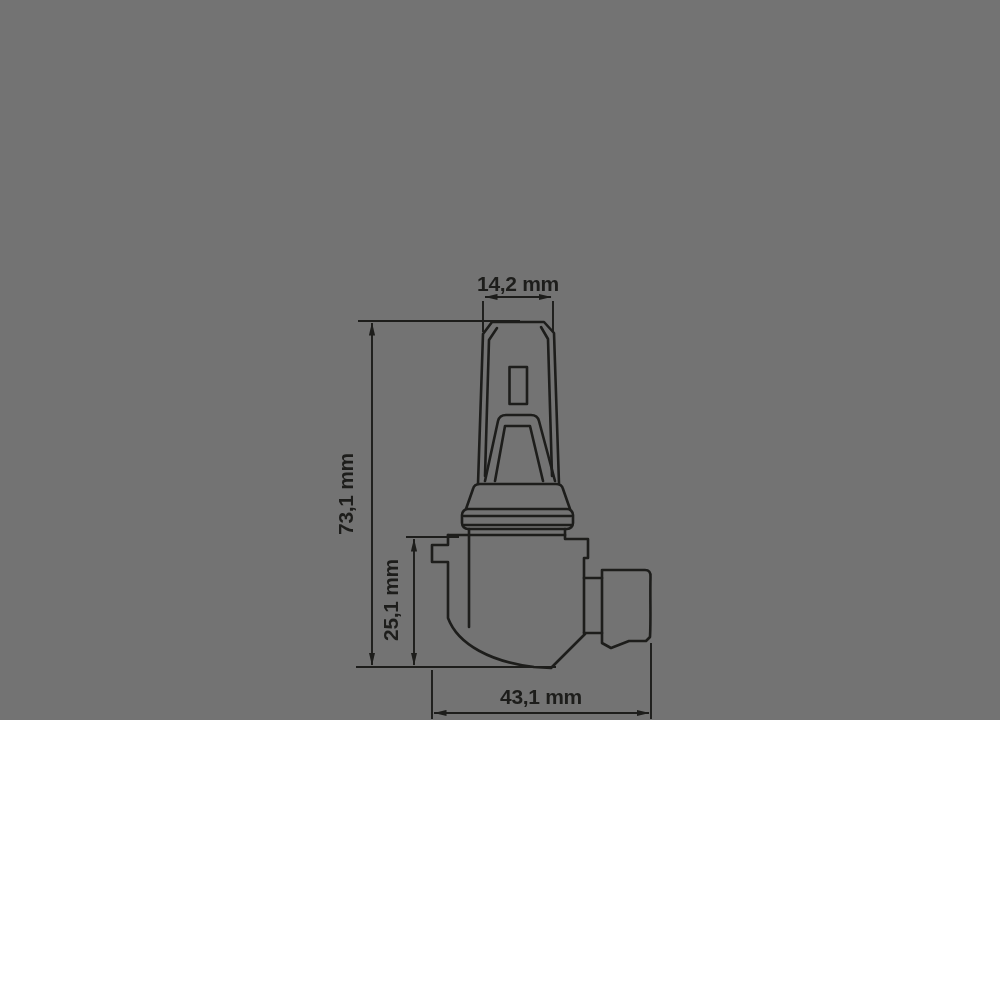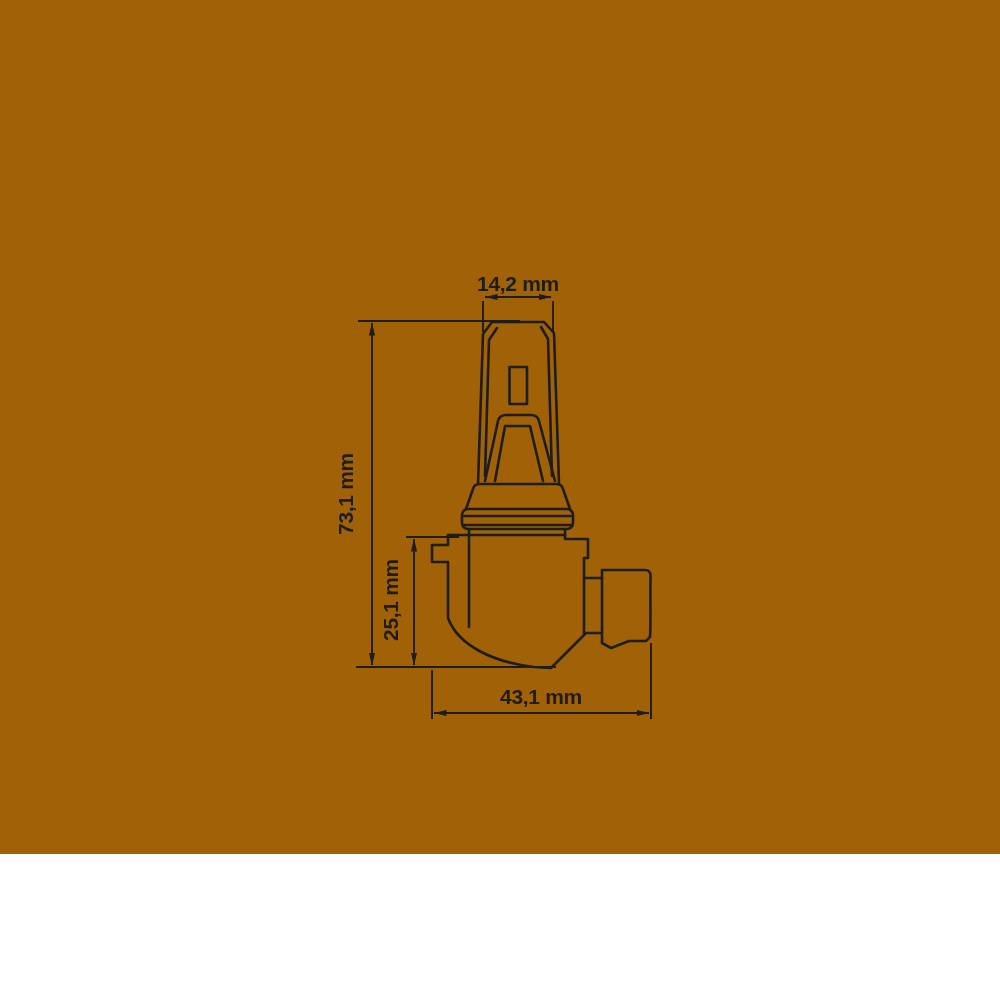--- a/index.html
+++ b/index.html
@@ -3,22 +3,22 @@
 <meta charset="utf-8">
 <style>
   html, body {
     margin: 0;
     padding: 0;
     background: #ffffff;
   }
   .canvas {
     position: relative;
     width: 1000px;
-    height: 854px;
-    background: #a16207;
+    height: 720px;
+    background: #737373;
     overflow: hidden;
     font-family: "Liberation Sans", sans-serif;
   }
   svg { display: block; }
   .outline {
     fill: none;
     stroke: #1d1d1b;
     stroke-width: 2.6;
     stroke-linejoin: round;
     stroke-linecap: round;

